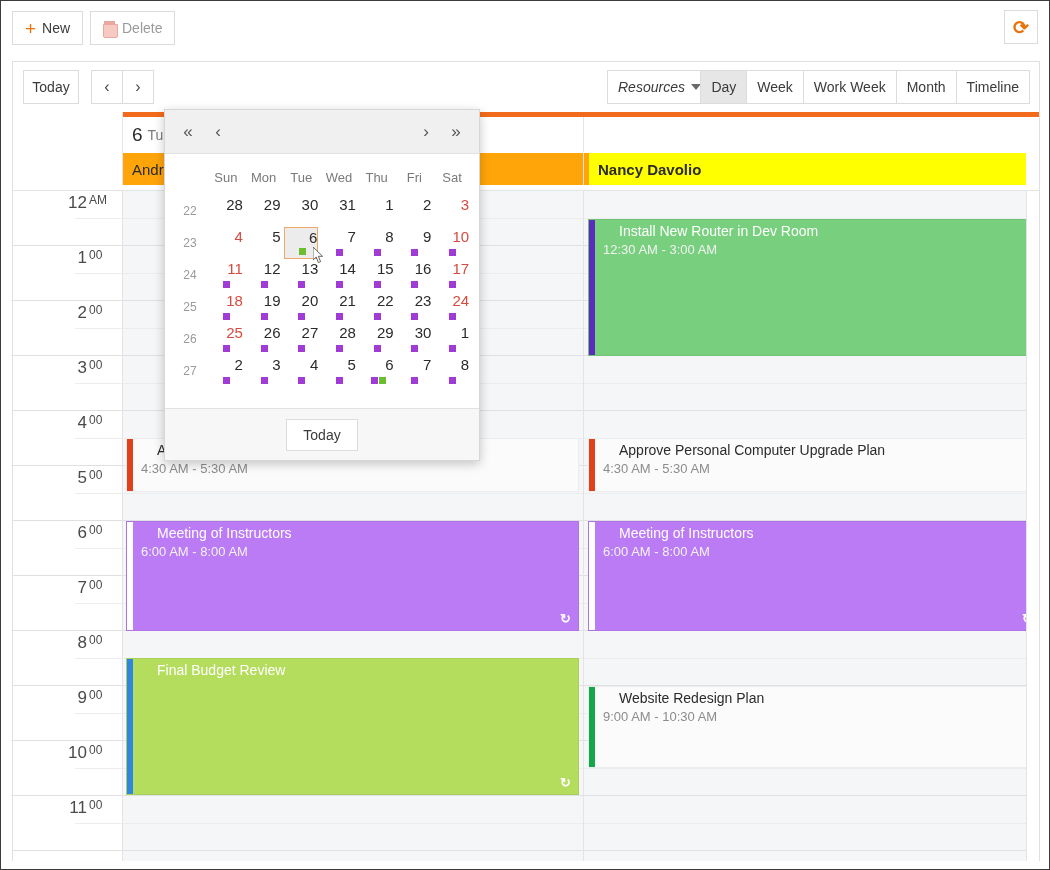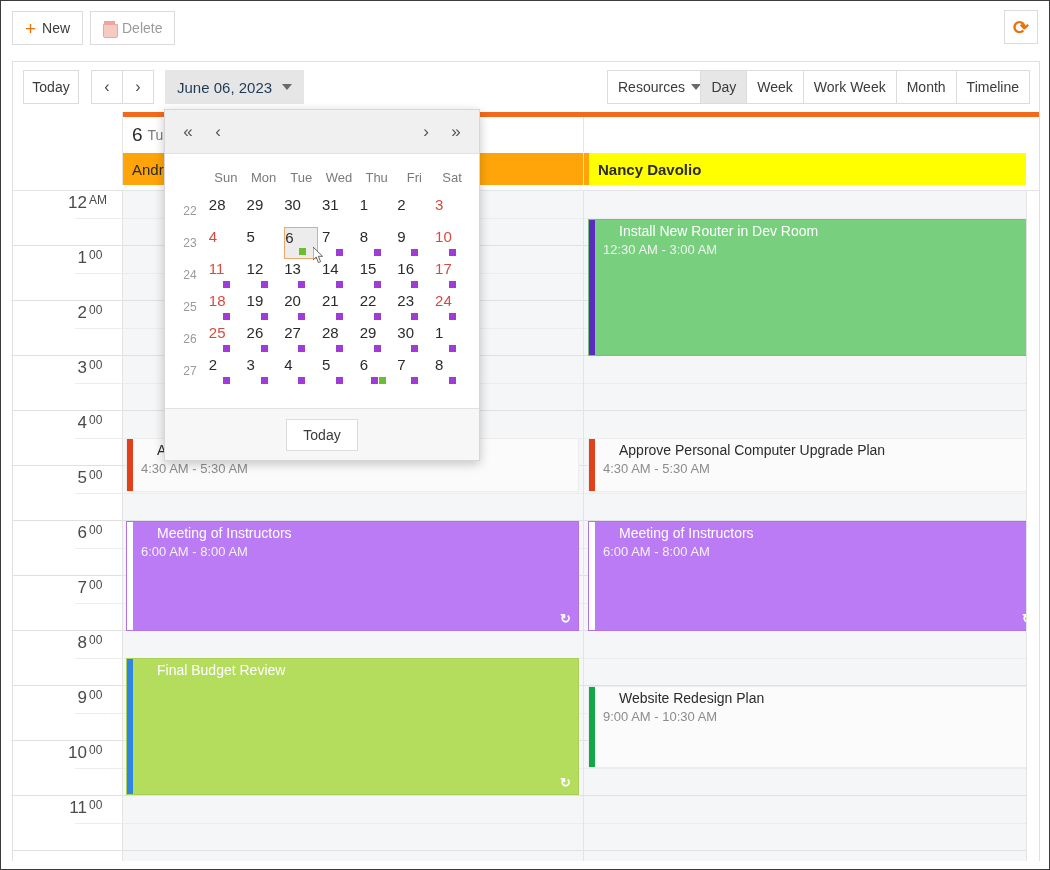--- a/index.html
+++ b/index.html
@@ -67,21 +67,21 @@
     position:absolute; left:152px; top:8px; height:34px;
     display:flex; align-items:center; gap:10px;
     padding: 0 12px; background:#e6e6e6; color:#1f3a54; font-size:15px;
     cursor:pointer; border:none;
   }
   .caret-down { width:0;height:0;border-left:5px solid transparent;border-right:5px solid transparent;border-top:6px solid #6a6a6a; }
   #resources-btn {
     position:absolute; right:327px; top:8px; height:34px; width:105px;
     display:flex; align-items:center; justify-content:space-between;
     padding:0 10px; font-size:14px; color:#3b3b3b;
-    border:1px solid #dcdcdc; background:#fff; cursor:pointer;
+    border:1px solid #dcdcdc; background:#fff; cursor:pointer;font-style:italic;
   }
   .viewgroup { position:absolute; right:9px; top:8px; display:flex; height:34px; }
   .viewgroup .vbtn {
     display:flex; align-items:center; justify-content:center;
     height:34px; padding:0 10px; font-size:14px; color:#3b3b3b;
     border:1px solid #dcdcdc; border-right:none; background:#fff; cursor:pointer;
   }
   .viewgroup .vbtn:last-child { border-right:1px solid #dcdcdc; }
   .viewgroup .vbtn.active { background:#e6e6e6; }
 
@@ -201,21 +201,21 @@
   table.cal { width:100%; border-collapse:collapse; }
   table.cal th {
     font-size:13px; color:#7a7a7a; font-weight:normal; padding:6px 0 10px 0;
     text-align:center;
   }
   table.cal th.wk { width:34px; }
   table.cal td { text-align:center; height:32px; padding:0; }
   td.wkno { font-size:12px; color:#9a9a9a; }
   .daycell {
     position:relative; width:34px; height:32px; margin:0 auto;
-    display:flex; align-items:flex-start; justify-content:flex-start;
+    display:flex; align-items:flex-start; justify-content:flex-end;
     font-size:15px; color:#2b2b2b; cursor:pointer; padding-top:1px;
   }
   .daycell.sat, .daycell.sun { color:#d64a3f; }
   .daycell.sel { background:#ececec; border:1px solid #f0a868; }
   .dot {
     position:absolute; bottom:3px; width:7px; height:7px; background:#a23ad6;
   }
   .dot.purple { background:#a23ad6; }
   .dot.green  { background:#6bbf2f; }
   .dot.left   { left:11px; }
@@ -257,24 +257,20 @@
 
     <div class="sched-header">
       <div class="btn" id="today-btn">
         <span>Today</span>
       </div>
       <div class="btn" id="prev-btn">
         <span>‹</span>
       </div>
       <div class="btn" id="next-btn">
         <span>›</span>
-      </div>
-      <div id="date-display">
-        <span>June 06, 2023</span>
-        <span class="caret-down"></span>
       </div>
       <div id="resources-btn">
         <span>Resources</span>
         <span class="caret-down"></span>
       </div>
       <div class="viewgroup">
         <div class="vbtn active">
             <span>Day</span>
           </div>
         <div class="vbtn">

